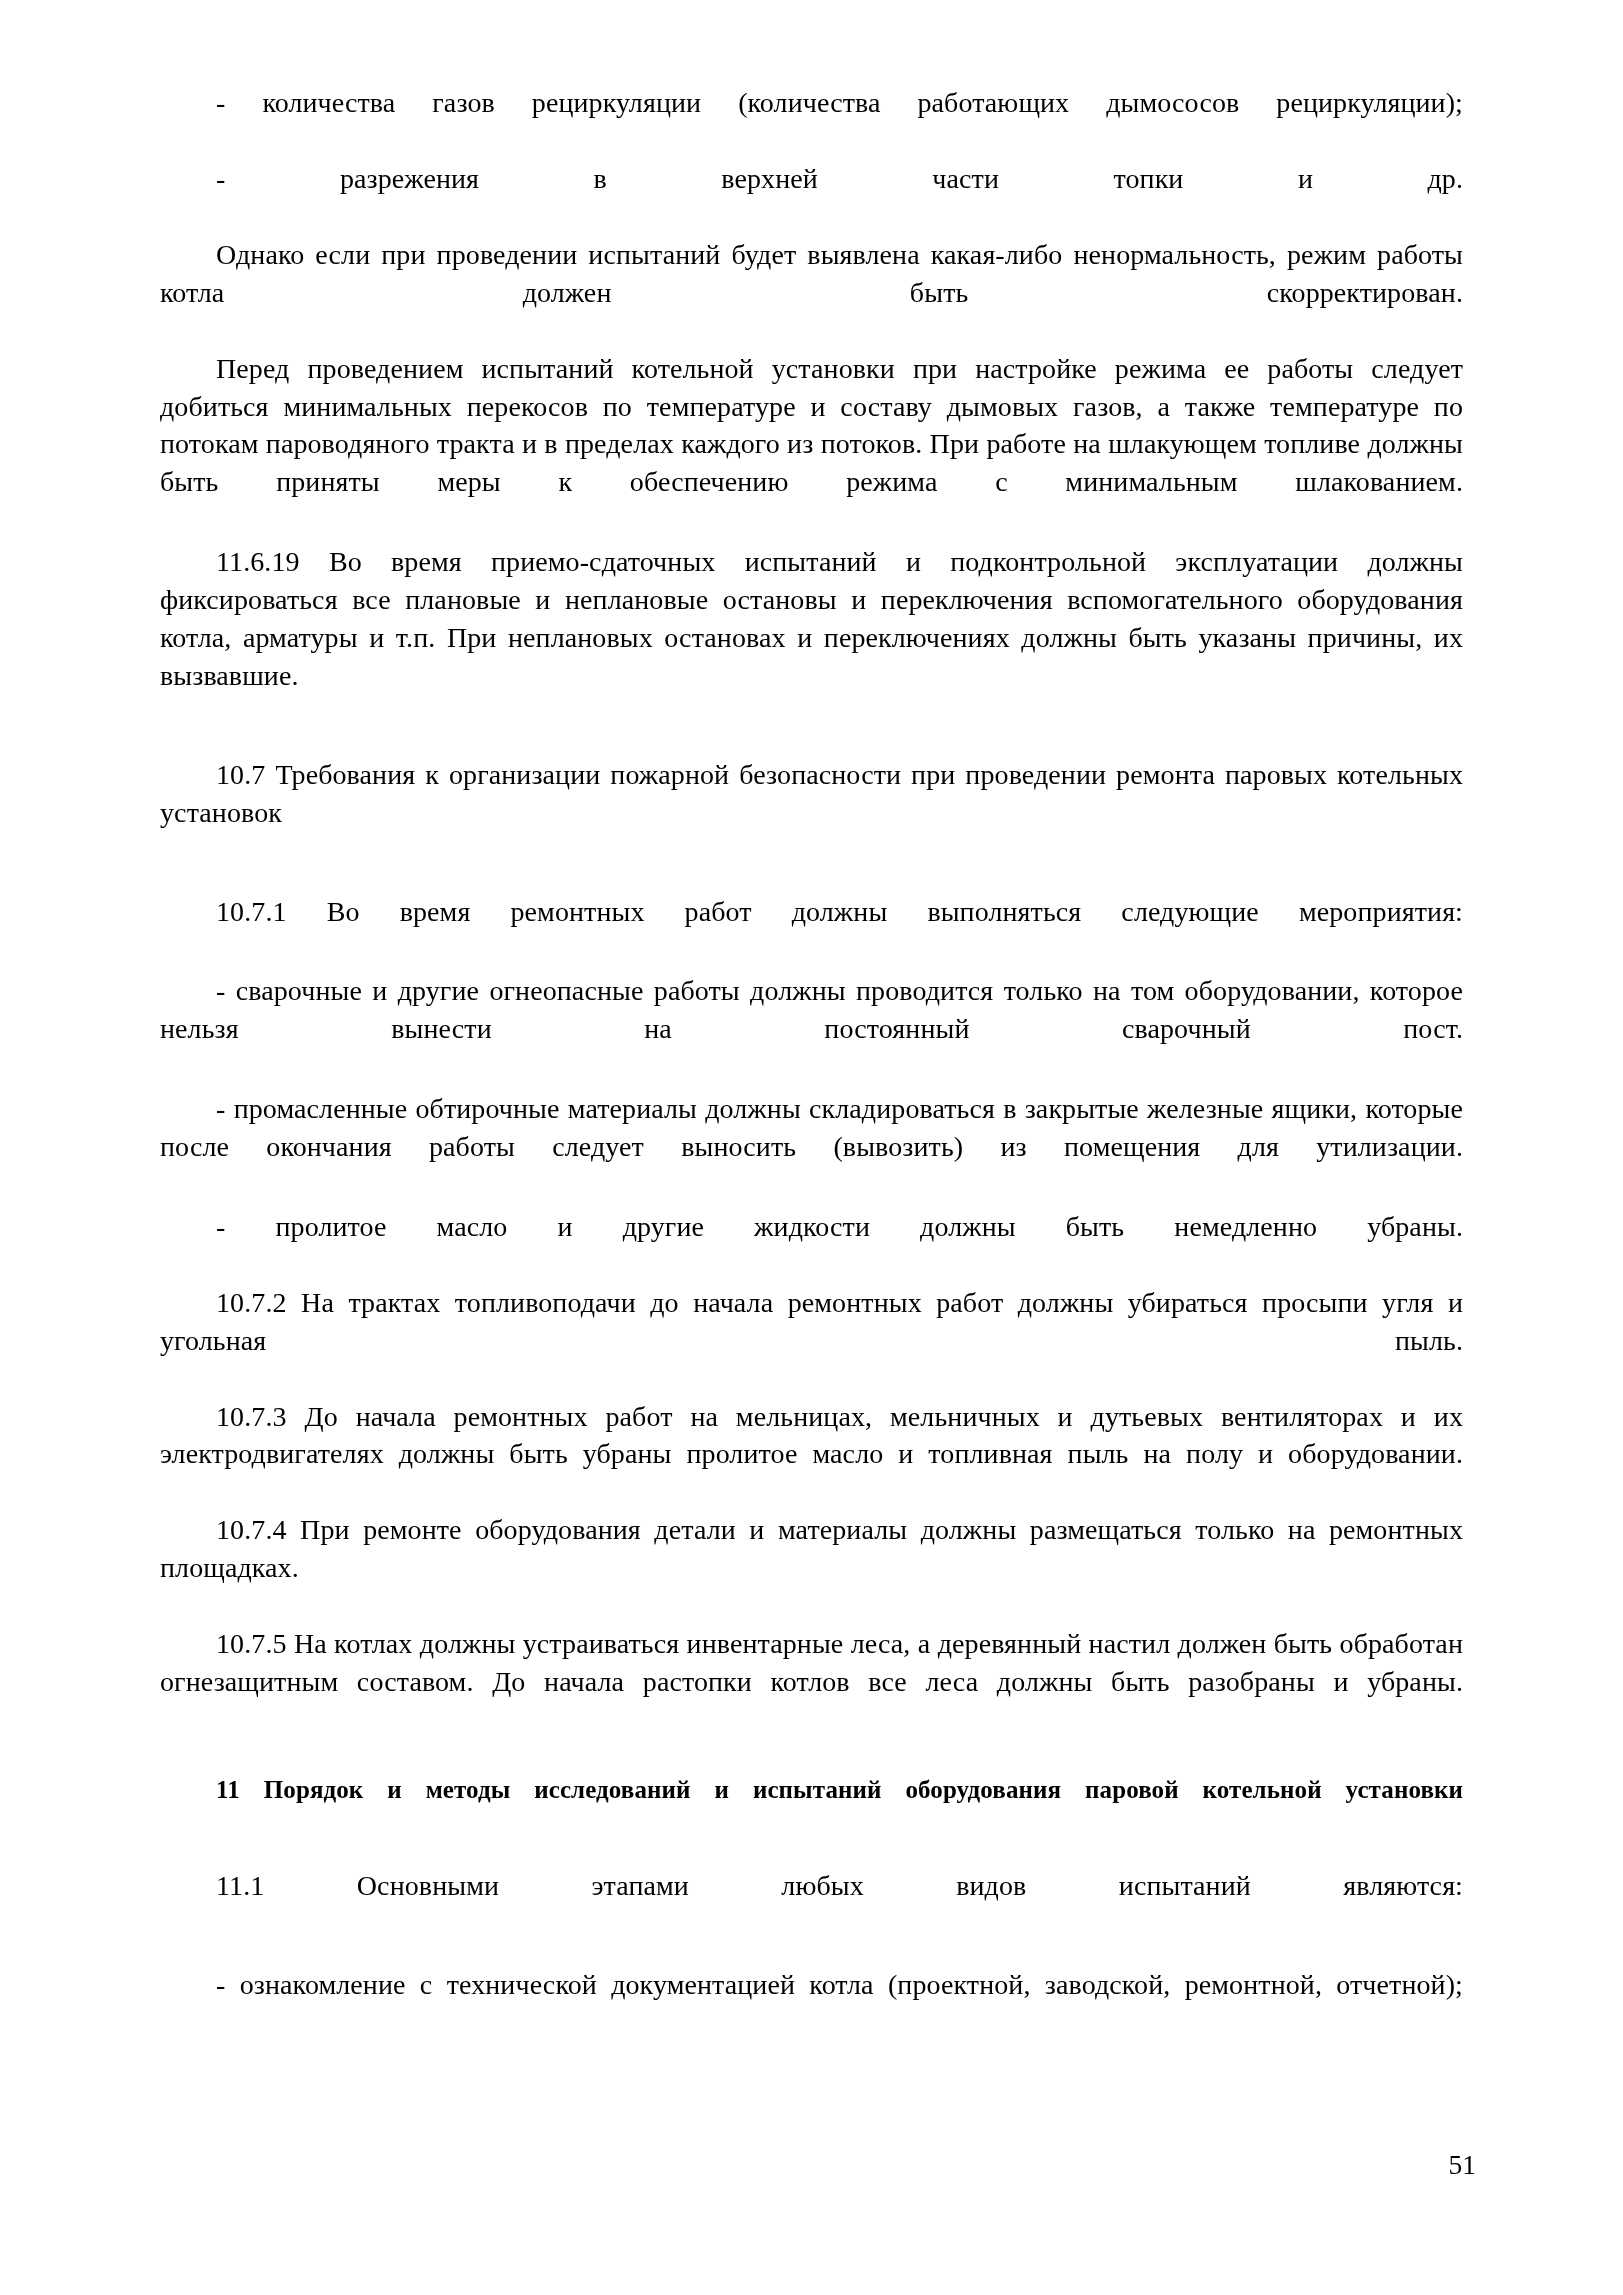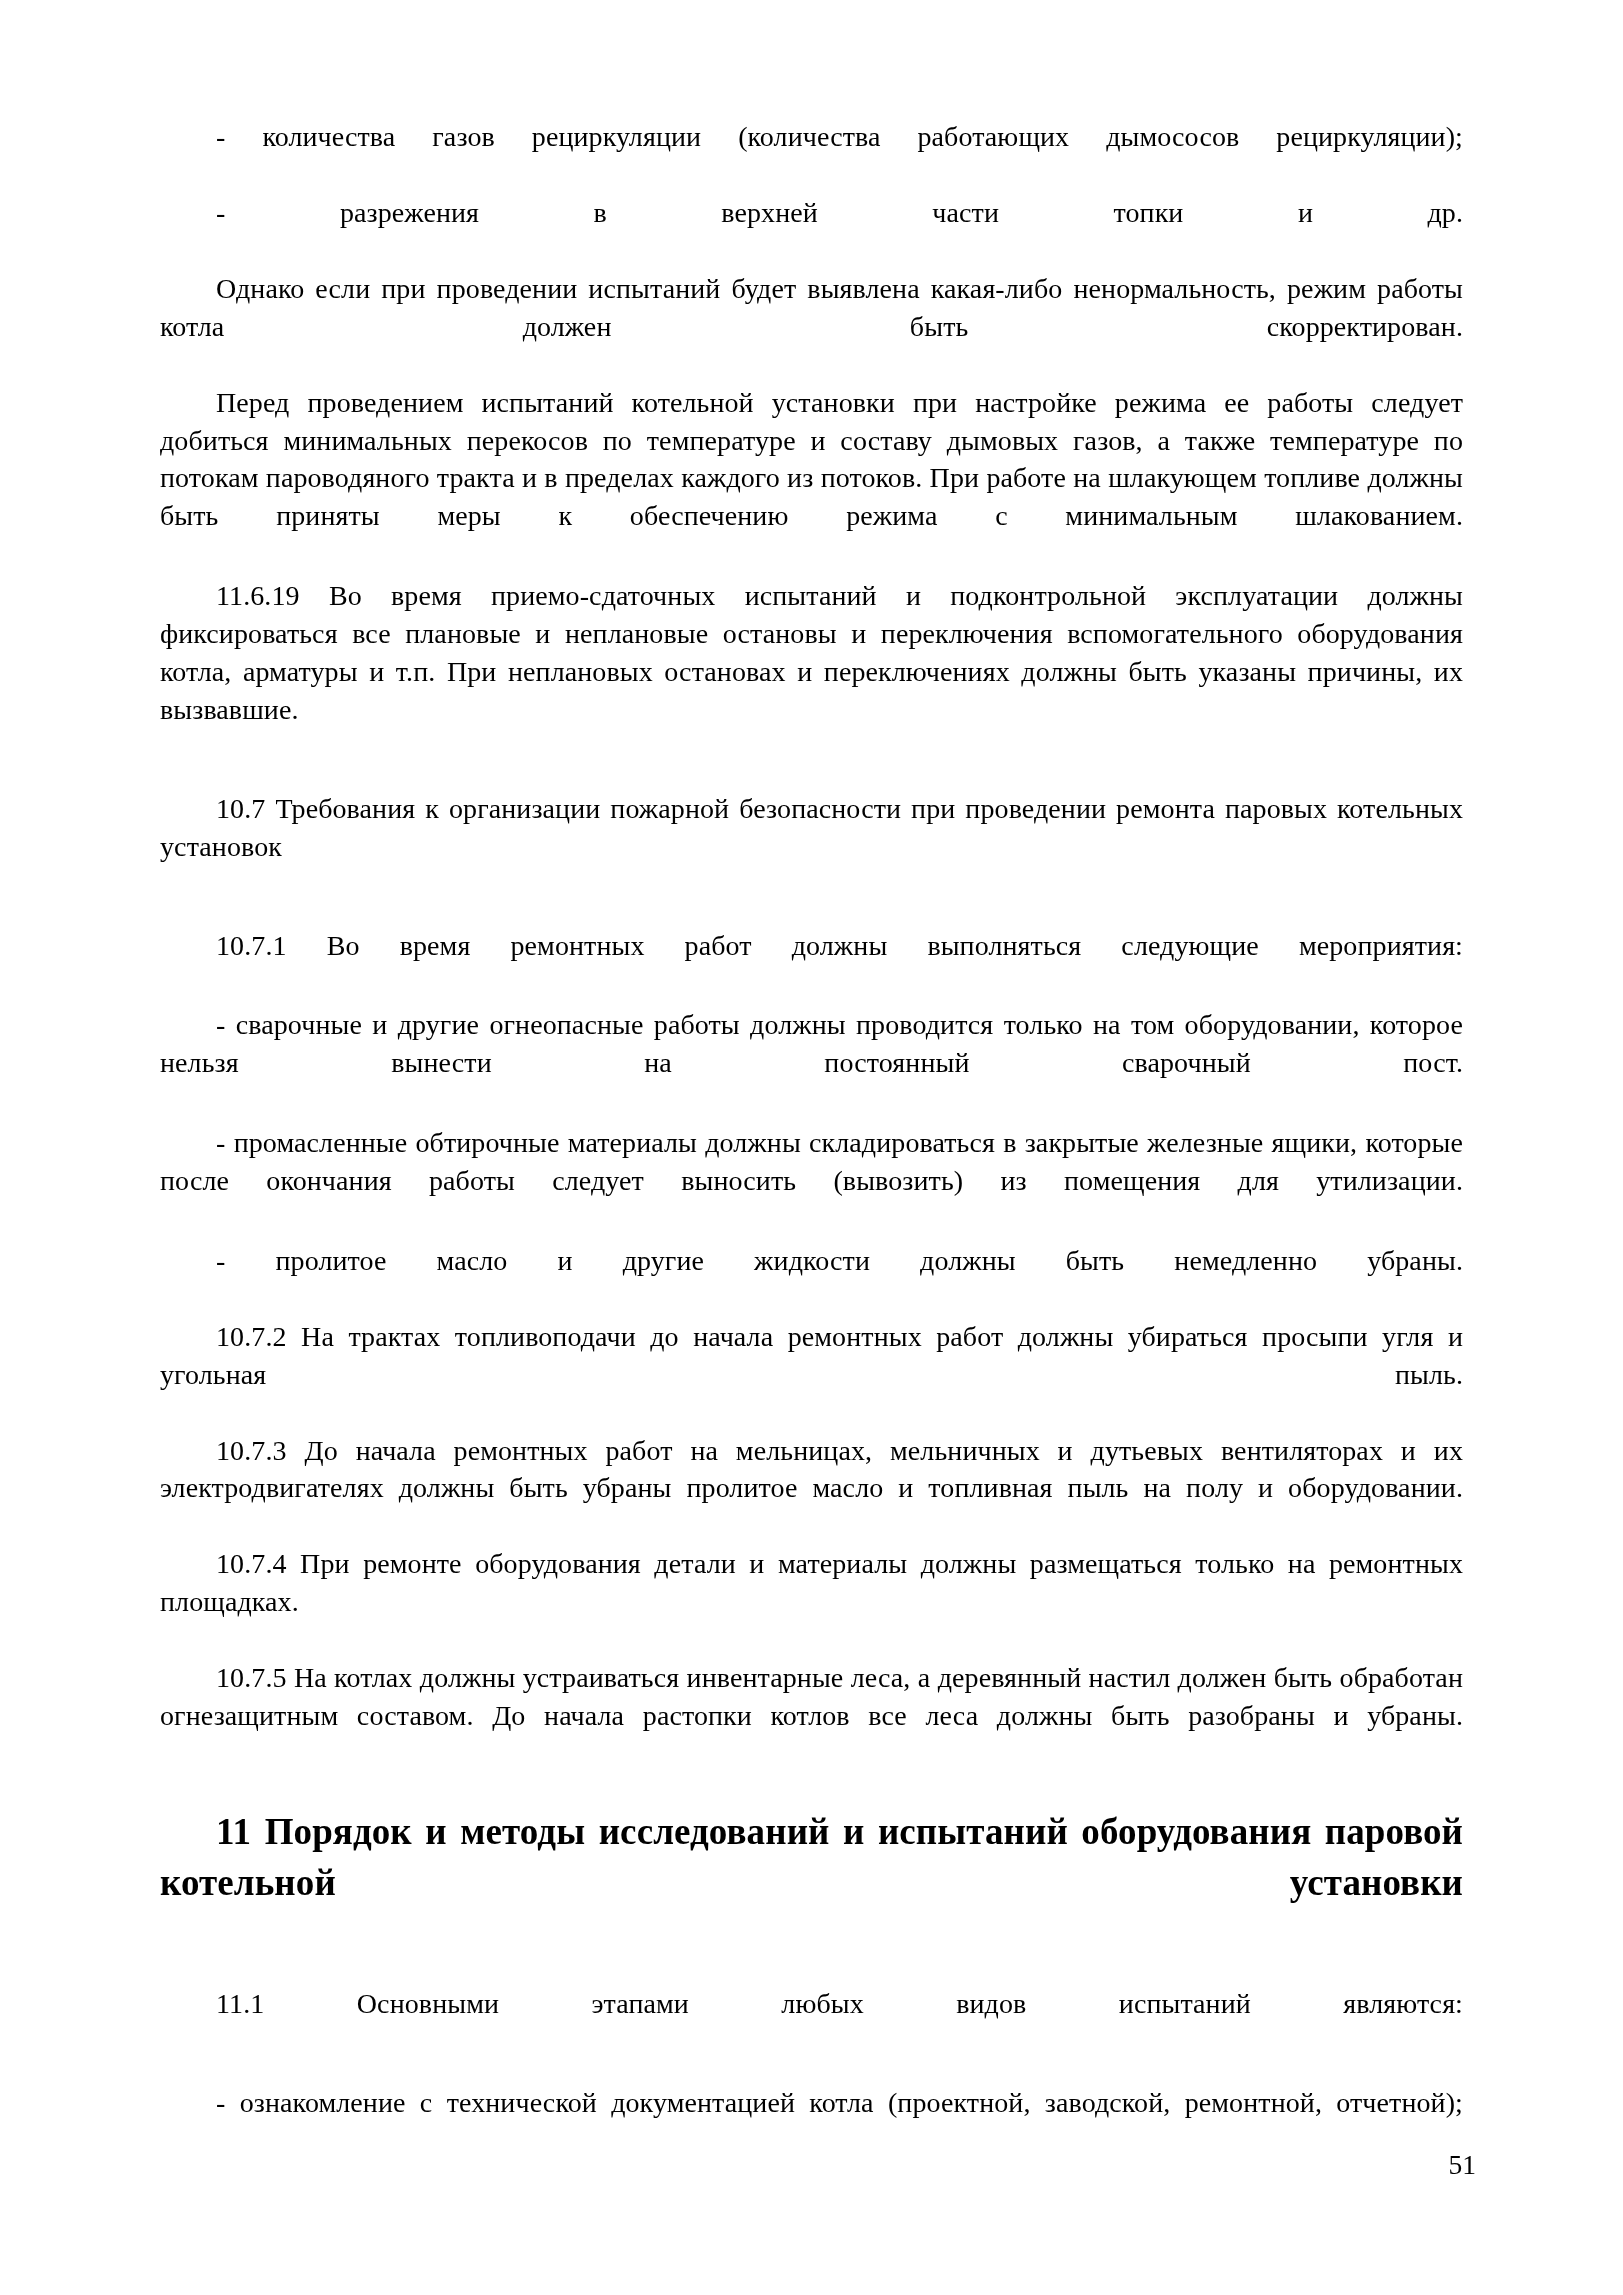--- a/index.html
+++ b/index.html
@@ -11,21 +11,21 @@
     font-family: "Liberation Serif", "DejaVu Serif", serif;
     color: #000000;
   }
   .page {
     position: relative;
     width: 1624px;
     height: 2255px;
     margin: 0 auto;
     background: #ffffff;
     box-sizing: border-box;
-    padding: 118px 160px 79px 160px;
+    padding: 84px 160px 79px 160px;
   }
   .content {
     width: 1303px;
   }
   p {
     margin: 0;
     font-size: 28px;
     line-height: 1.355;
     text-align: justify;
     text-indent: 0;
@@ -38,21 +38,21 @@
     text-indent: 56px;
   }
   p.gap-sm {
     margin-top: 3.9px;
   }
   p.gap-md {
     margin-top: 23px;
   }
   h2.section {
     margin: 0;
-    font-size: 37px;
+    font-size: 25px;
     line-height: 1.37;
     font-weight: bold;
     text-align: justify;
     text-indent: 56px;
     letter-spacing: 0.1px;
     font-family: Liberation Serif, serif;
   }
   .section-wrap {
     margin-top: 34px;
     margin-bottom: 26px;

